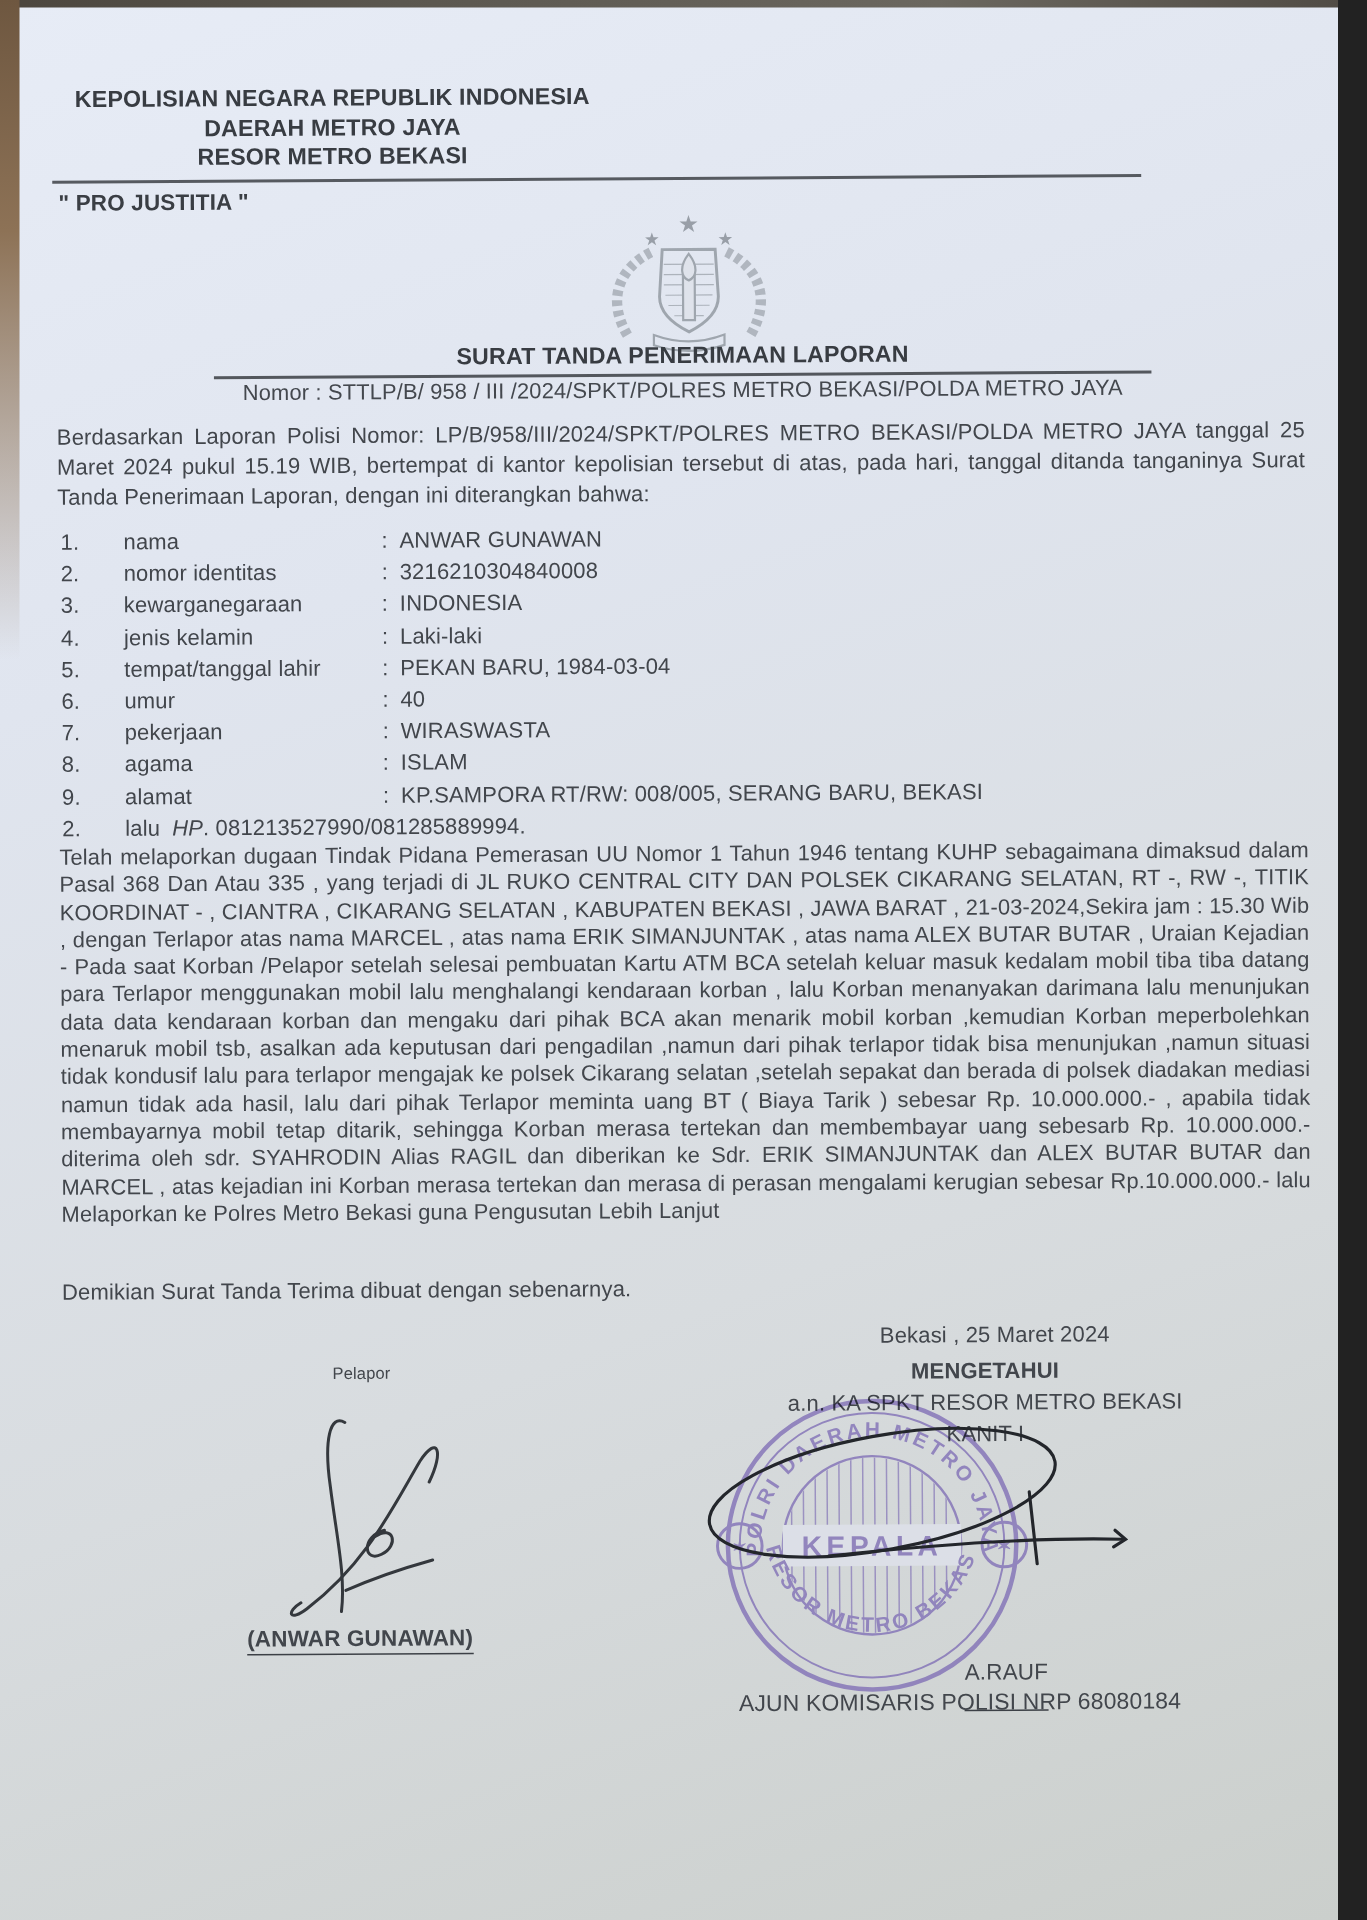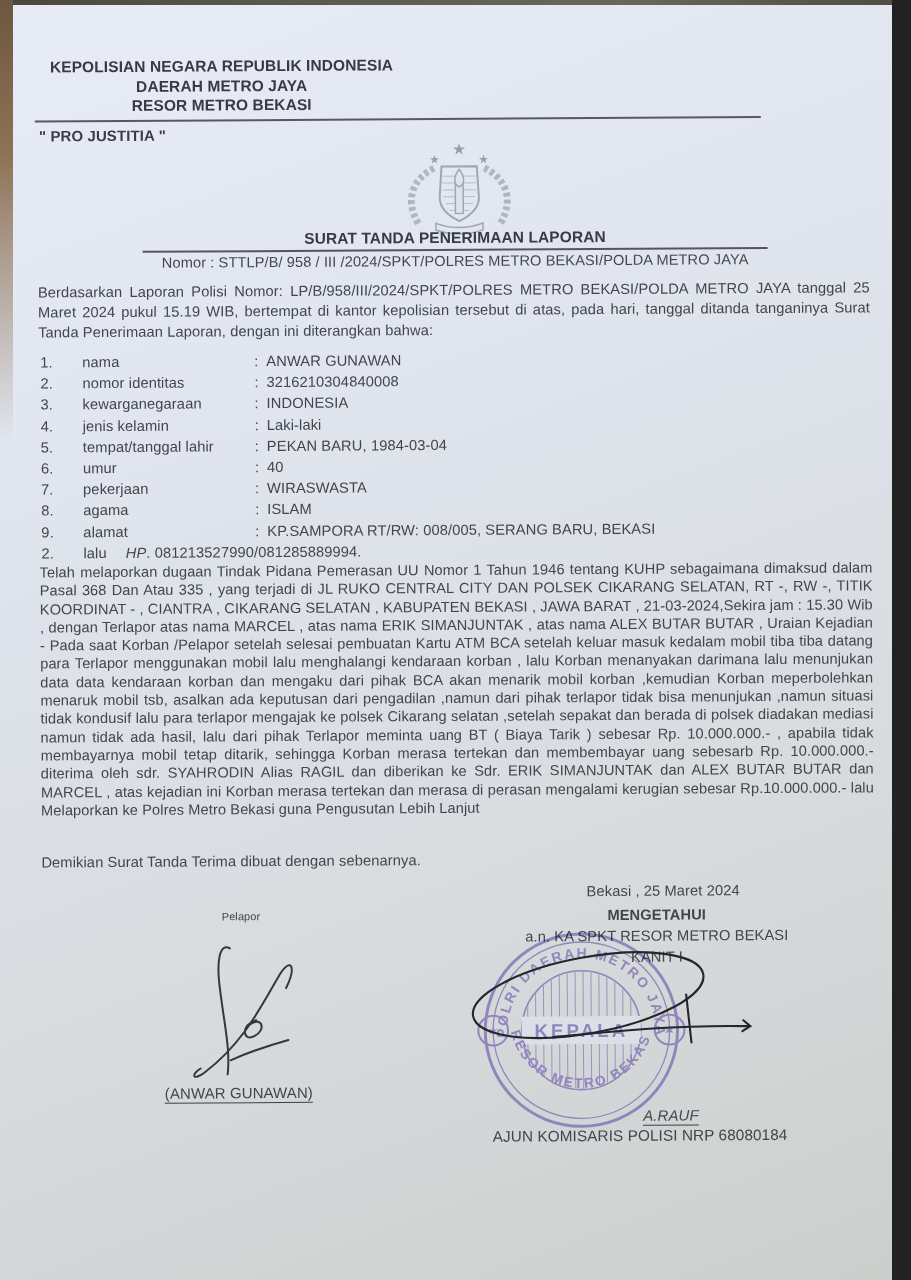--- a/index.html
+++ b/index.html
@@ -29,30 +29,30 @@
   .intro{left:40px;top:280px;width:832px;font-size:14.7px;line-height:20.2px;text-align:justify;}
   .body-par{left:40px;top:561px;width:833px;font-size:14.6px;line-height:18.3px;text-align:justify;}
   .closing{left:40px;top:852px;font-size:14.7px;}
   
   .fields{left:42px;top:352px;width:820px;font-size:14.7px;}
   .frow{display:flex;height:21.2px;align-items:baseline;}
   .fno{width:42px;flex:none;}
   .flabel{width:172px;flex:none;}
   .fcolon{width:12px;flex:none;}
   .fvalue{flex:1;}
-  .hp{font-style:italic;margin-left:19px;}
+  .hp{font-style:italic;margin-left:8px;}
   
   .place-date{left:585px;top:884px;font-size:14.7px;}
   .meng{left:488px;top:906px;width:334px;text-align:center;font-size:14.7px;line-height:21px;}
   .meng .b{font-weight:bold;}
   .pelapor-label{left:220px;top:909px;font-size:11px;}
-  .reporter-name{left:162px;top:1083px;font-weight:normal;font-size:15px;
+  .reporter-name{left:162px;top:1083px;font-weight:bold;font-size:15px;
     border-bottom:1.6px solid #3c4046;padding-bottom:1px;display:inline-block;}
   .officer-name{left:558px;top:1108px;width:220px;text-align:center;font-size:15px;}
-  .officer-name span{border-bottom:1.4px solid #3c4046;padding-bottom:1px;font-style:italic;}
+  .officer-name span{border-bottom:1.4px solid #3c4046;padding-bottom:16px;}
   .officer-rank{left:442px;top:1128px;width:390px;text-align:center;font-size:15.3px;}
   .stamp{left:470px;top:922px;z-index:3;opacity:.74;mix-blend-mode:multiply;}
   .sig{z-index:4;}
   .pelapor-sig{left:168px;top:925px;z-index:2;}
   .officer-sig{left:458px;top:938px;}
 </style>
 </head>
 <body>
 
 <div id="page">

